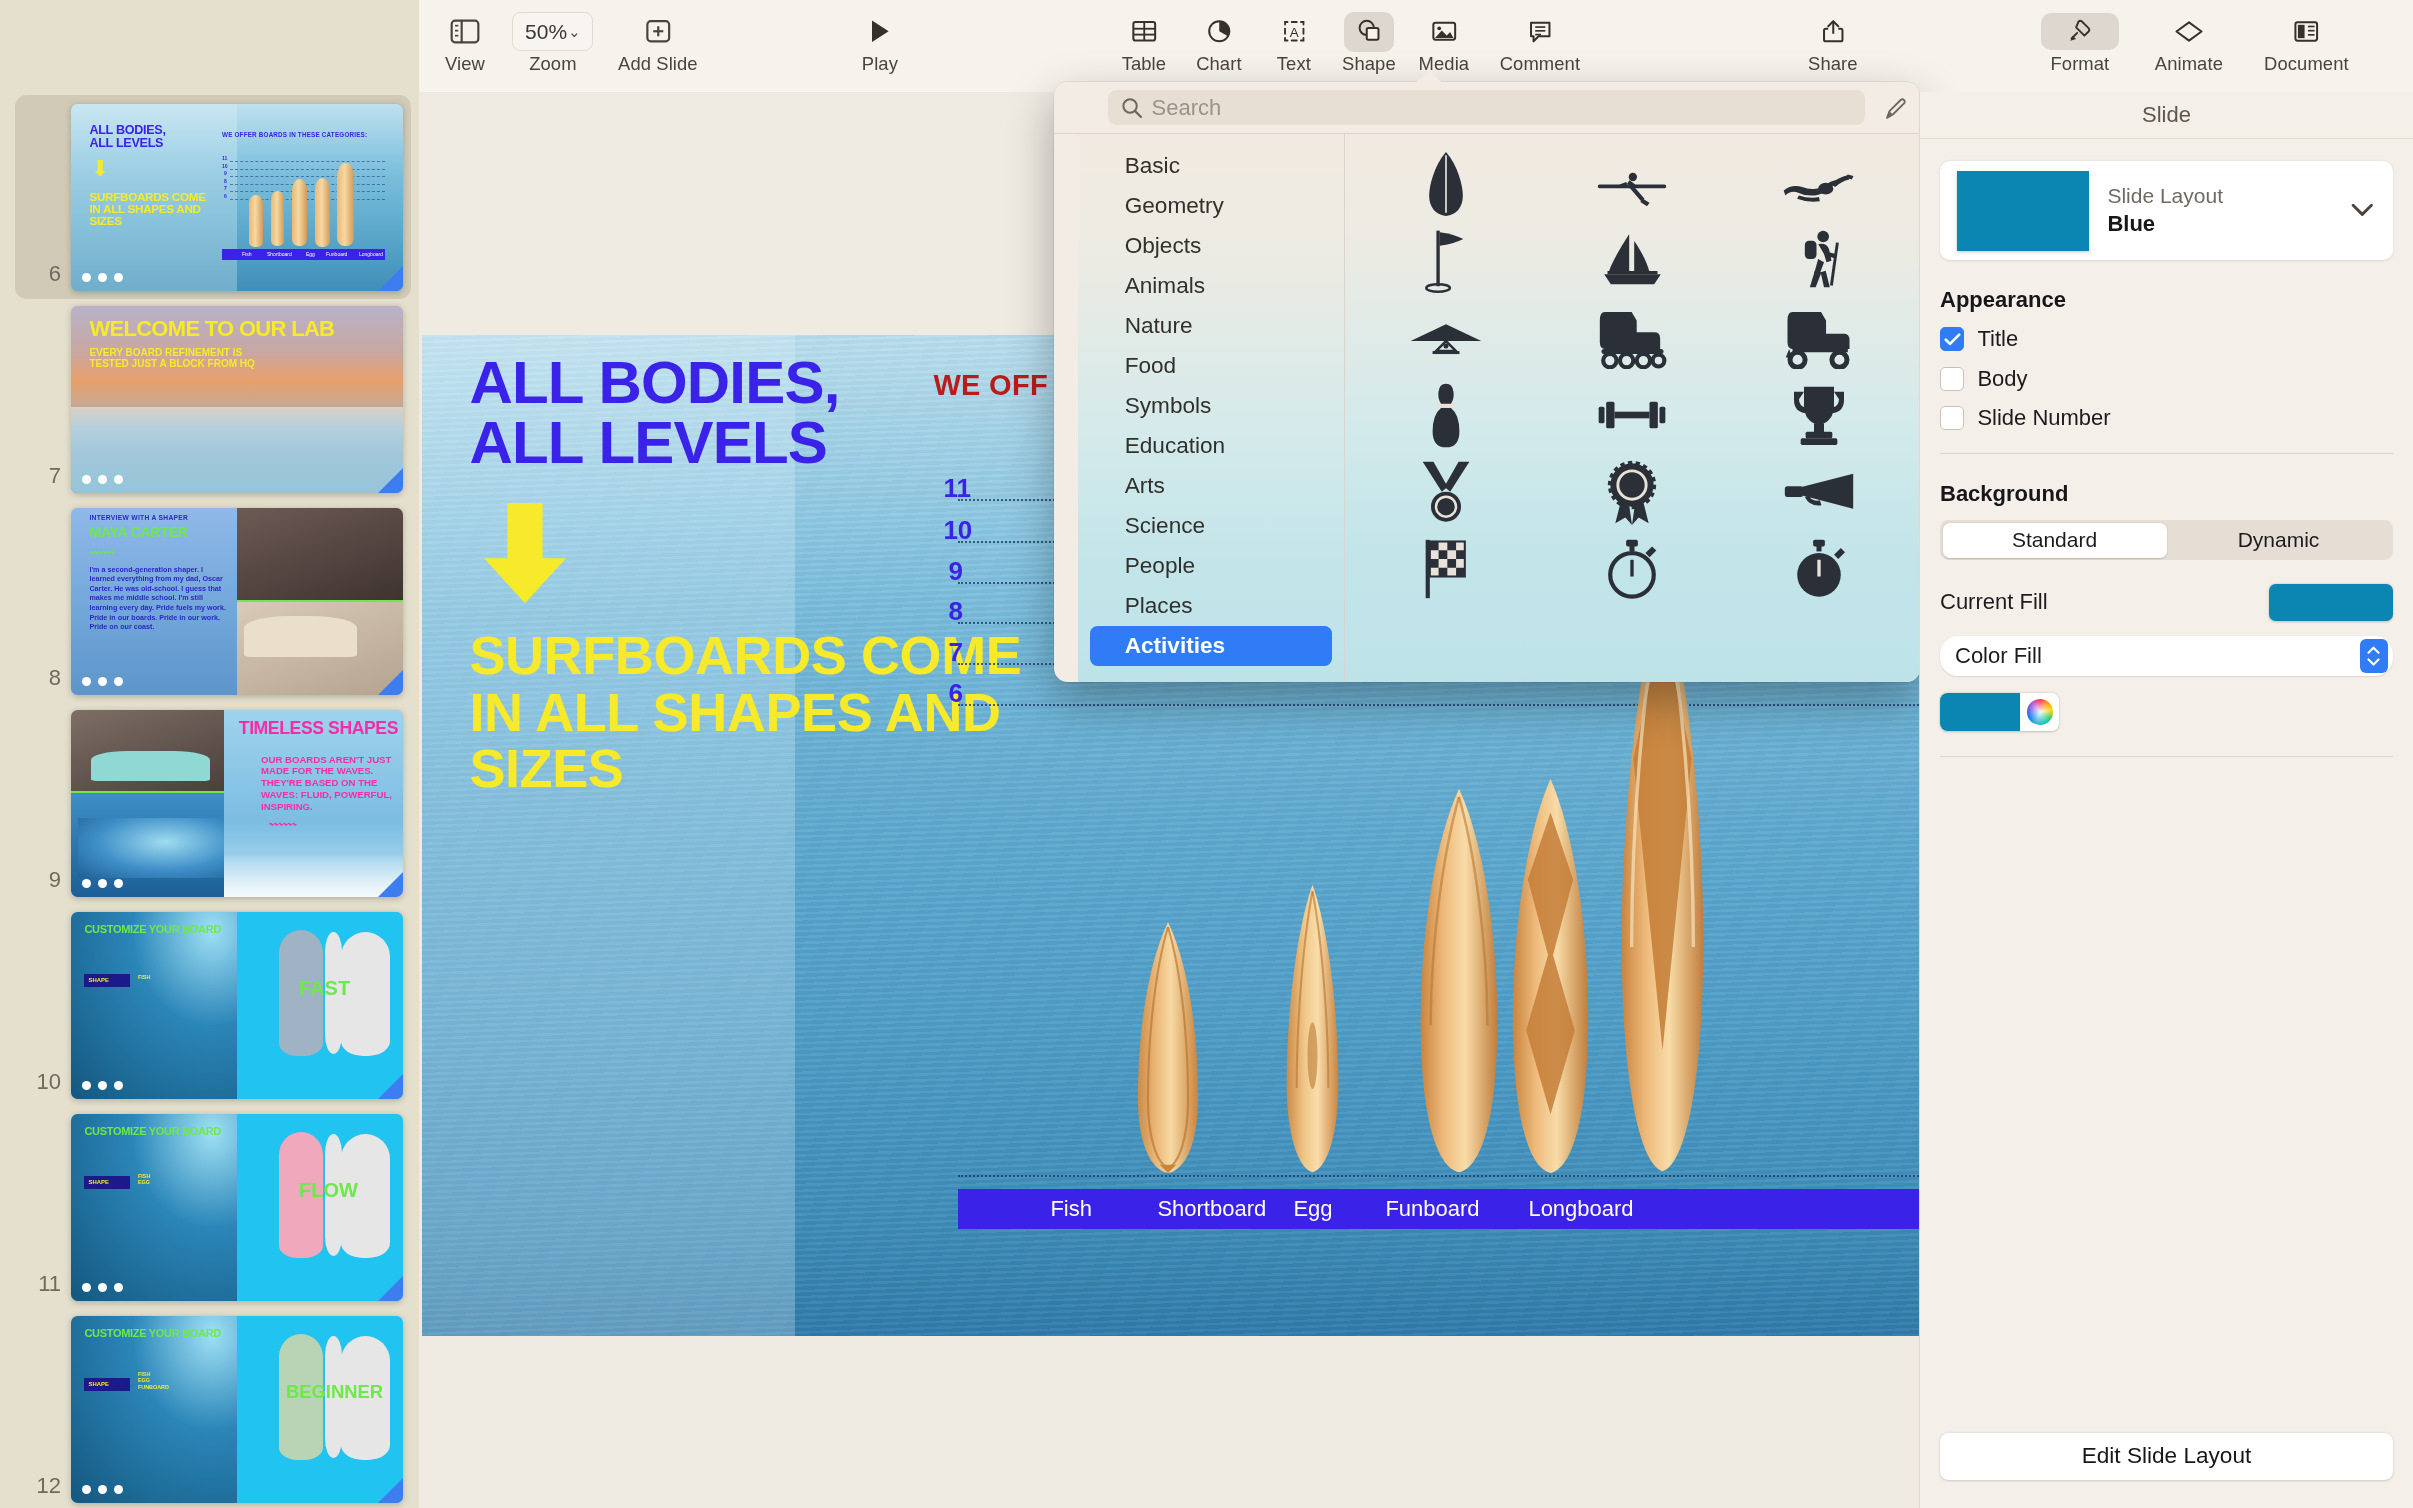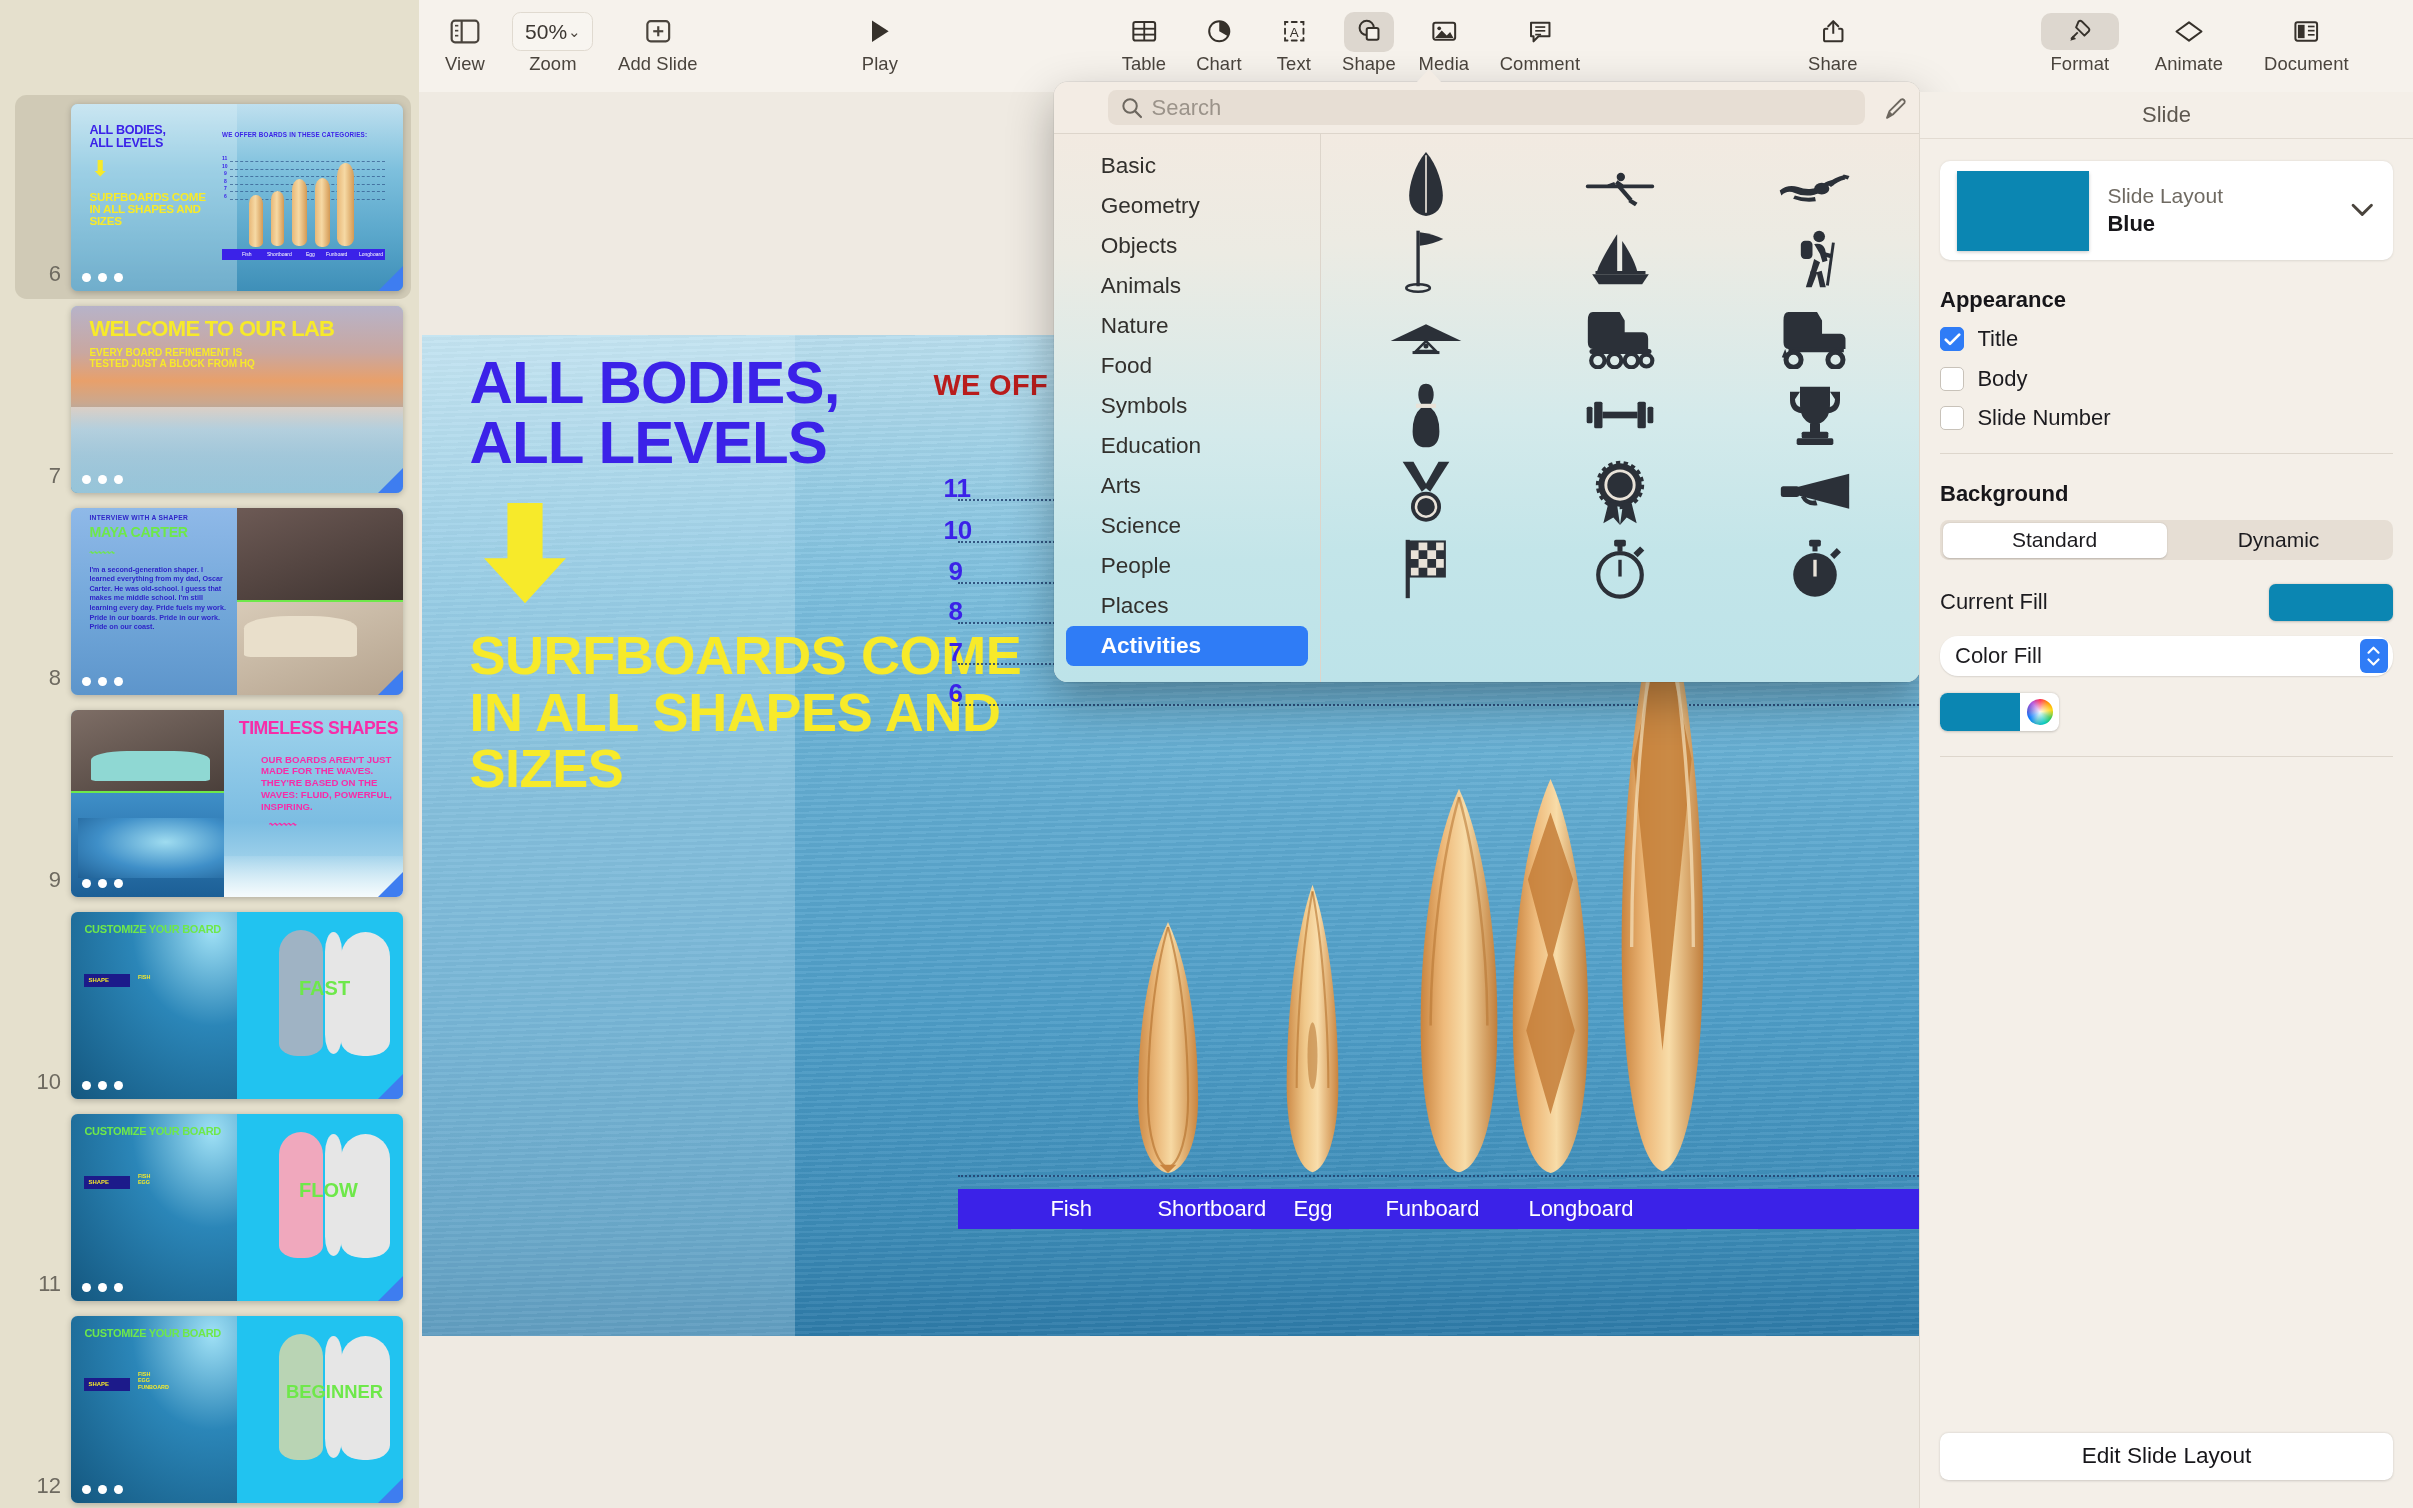--- a/index.html
+++ b/index.html
@@ -138,21 +138,21 @@
     position: relative; height: 52px; display:flex; align-items:center;
     padding: 0 15px; background: #f3ece4;
     border-bottom: 0.8px solid #ddd5cb;
   }
   .search-box {
     flex: 1; margin: 0 40px 0 39px; height: 35px; border-radius: 8.4px;
     background: #e7ded4; display: flex; align-items: center; padding: 0 11.7px; gap: 8.4px;
   }
   .search-ph { font-size: 22px; color: #9b938a; }
   .pen-icon { position:absolute; right: 13.4px; top: 15px; }
-  .pop-body { display: flex; height: 548px; }
+  .pop-body { display: flex; height: 548px; padding-left: 24px; }
   .pop-cats {
     width: 266px; height: 100%; padding-top: 11.7px;
     background: linear-gradient(180deg,#f2eae1 0%, #ecebe3 22%, #d4eaeb 55%, #c3e5e9 78%, #bde3e9 100%);
   }
   .cat {
     height: 40px; display: flex; align-items: center; padding-left: 35px;
     font-size: 22.6px; color: #32302d; margin: 0 11.7px; border-radius: 7.5px;
   }
   .cat.active { background: #2f7cf6; color: #fff; font-weight: 600; }
   .pop-grid {

